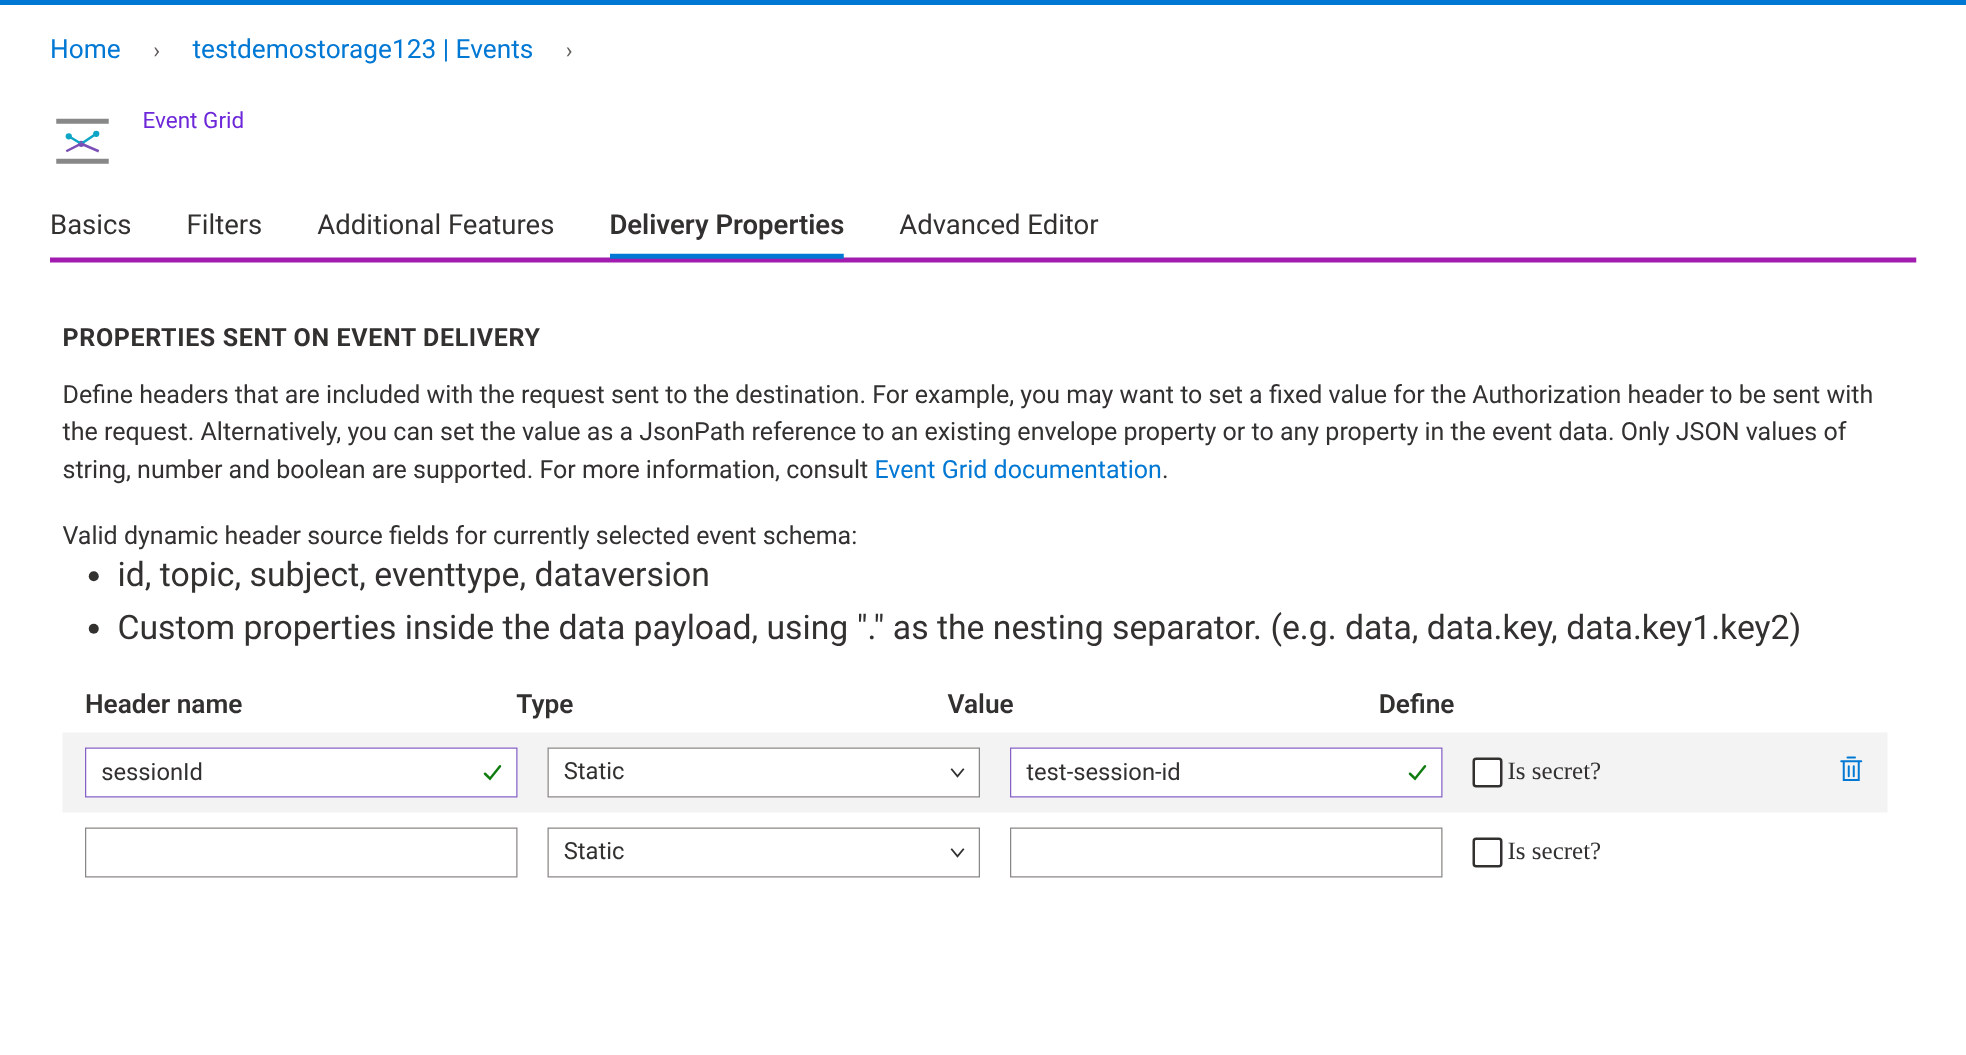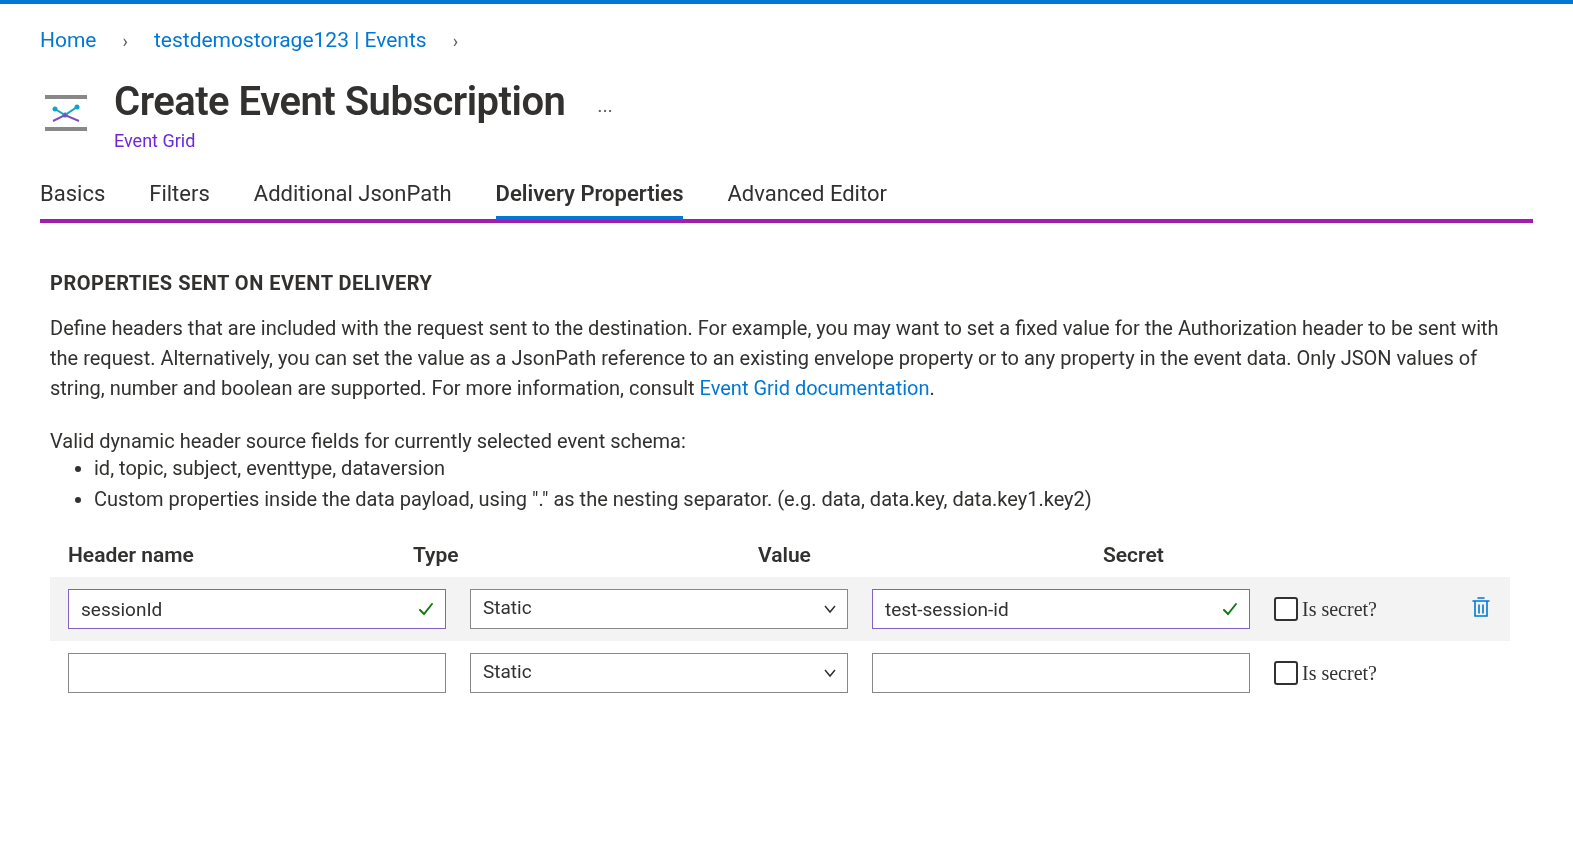--- a/index.html
+++ b/index.html
@@ -20,30 +20,30 @@
     .more-dots { color: #605e5c; font-size: 20px; margin-left: 28px; cursor: pointer; vertical-align: middle; }
     .subtitle { font-size: 18px; color: #6d28d9; margin-top: 6px; }
     .tabs { display: flex; gap: 44px; border-bottom: 4px solid #a21caf; font-size: 22px; color: #323130; }
     .tab { padding: 0 0 10px 0; cursor: pointer; }
     .tab.active { font-weight: 600; border-bottom: 4px solid #0078d4; margin-bottom: -1px; }
     .section { padding: 48px 10px 0 10px; max-width: 1480px; }
     .section-title { font-size: 20px; font-weight: 700; letter-spacing: 0.5px; margin-bottom: 18px; }
     .desc { font-size: 20px; line-height: 1.5; margin-bottom: 26px; }
     .desc a { color: #0078d4; text-decoration: none; }
     .valid-label { font-size: 20px; margin-bottom: 0; }
-    ul.fields { font-size: 20px; margin-left: 44px; margin-bottom: 28px; line-height: 1.55; }
+    ul.fields { font-size: 27px; margin-left: 44px; margin-bottom: 28px; line-height: 1.55; }
     .grid { width: 100%; }
     .grid-head { display: flex; padding: 0 18px 10px 18px; font-size: 21px; font-weight: 600; }
     .col-name { width: 345px; }
     .col-type { width: 345px; }
     .col-value { width: 345px; }
     .col-secret { flex: 1; }
     .grid-row { display: flex; align-items: center; padding: 12px 18px; gap: 0; }
     .grid-row.filled { background: #f3f3f3; }
-    .input-box { position: relative; width: 378px; margin-right: 24px; }
+    .input-box { position: relative; width: 346px; margin-right: 24px; }
     .input-box input, .input-box .select {
       width: 100%; height: 40px; padding: 6px 36px 6px 12px;
       font-size: 19px; font-family: inherit; color: #323130;
       border: 1px solid #8a8886; background: #fff; outline: none;
     }
     .input-box.validated input { border: 1px solid #8661c5; }
     .check-mark { position: absolute; right: 10px; top: 10px; color: #107c10; }
     .chevron-down { position: absolute; right: 10px; top: 12px; color: #323130; pointer-events: none; }
     .secret-cell { display: flex; align-items: center; gap: 4px; font-size: 20px; flex: 1; font-family: Liberation Serif, serif; }
     .checkbox { width: 24px; height: 24px; border: 2px solid #323130; border-radius: 3px; background: #fff; cursor: pointer; }
@@ -68,53 +68,49 @@
         <rect x="4" y="8" width="42" height="4" fill="#888"></rect>
         <rect x="4" y="40" width="42" height="4" fill="#888"></rect>
         <circle cx="14" cy="22" r="2.5" fill="#0ea5c6"></circle>
         <circle cx="24" cy="28" r="2.5" fill="#7b4fb5"></circle>
         <circle cx="36" cy="20" r="2.5" fill="#0ea5c6"></circle>
         <path d="M14 22 L24 28 L36 20" stroke="#0ea5c6" stroke-width="2" fill="none"></path>
         <path d="M12 34 L24 28 L38 34" stroke="#7b4fb5" stroke-width="2" fill="none"></path>
       </svg>
     </div>
     <div class="title-block">
-      <div>
-        <h1>Create Event Subscription</h1>
-        <span class="more-dots">···</span>
-      </div>
       <div class="subtitle">Event Grid</div>
     </div>
   </div>
 
   <div class="tabs">
     <div class="tab">Basics</div>
     <div class="tab">Filters</div>
-    <div class="tab">Additional JsonPath</div>
+    <div class="tab">Additional Features</div>
     <div class="tab active">Delivery Properties</div>
     <div class="tab">Advanced Editor</div>
   </div>
 
   <div class="section">
     <div class="section-title">PROPERTIES SENT ON EVENT DELIVERY</div>
     <p class="desc">
       <span>Define headers that are included with the request sent to the destination. For example, you may want to set a fixed value for the Authorization header to be sent with the request. Alternatively, you can set the value as a JsonPath reference to an existing envelope property or to any property in the event data. Only JSON values of string, number and boolean are supported. For more information, consult </span><a>Event Grid documentation</a><span>.</span>
     </p>
     <p class="valid-label">Valid dynamic header source fields for currently selected event schema:</p>
     <ul class="fields">
       <li>id, topic, subject, eventtype, dataversion</li>
       <li>Custom properties inside the data payload, using "." as the nesting separator. (e.g. data, data.key, data.key1.key2)</li>
     </ul>
 
     <div class="grid">
       <div class="grid-head">
         <div class="col-name">Header name</div>
         <div class="col-type">Type</div>
         <div class="col-value">Value</div>
-        <div class="col-secret">Secret</div>
+        <div class="col-secret">Define</div>
       </div>
 
       <div class="grid-row filled">
         <div class="input-box validated">
           <input value="sessionId" style="">
           <span class="check-mark">
             <svg width="20" height="20" viewBox="0 0 20 20">
                 <path d="M4 11 L8 15 L16 5" stroke="#107c10" stroke-width="2" fill="none" stroke-linecap="round"></path>
               </svg>
           </span>

